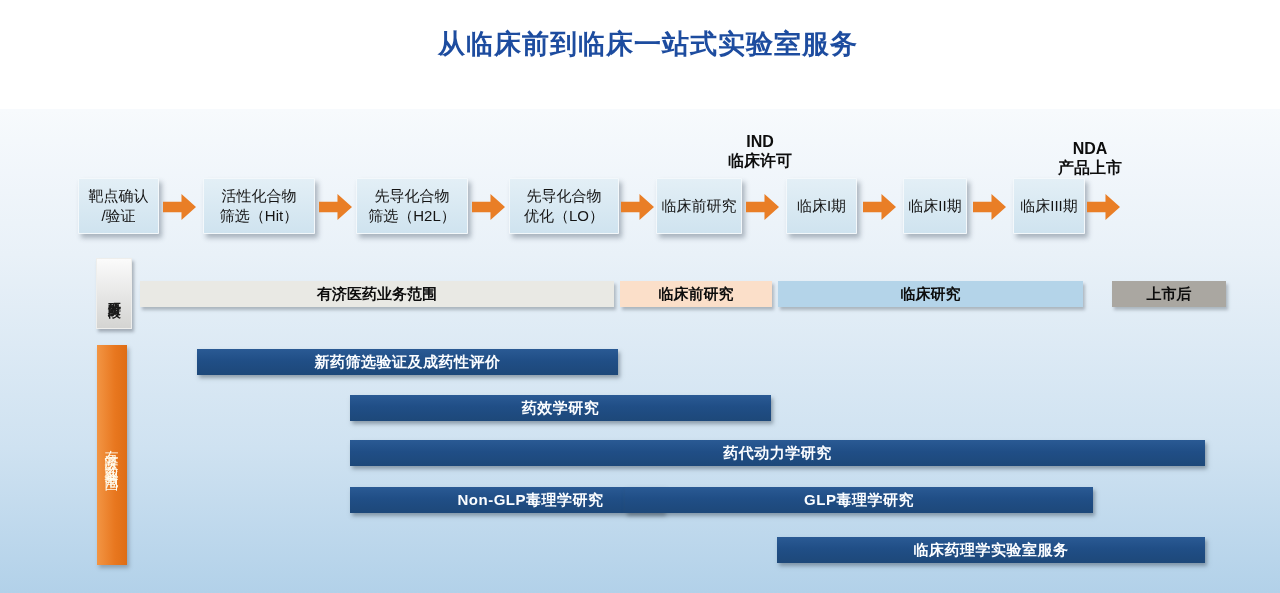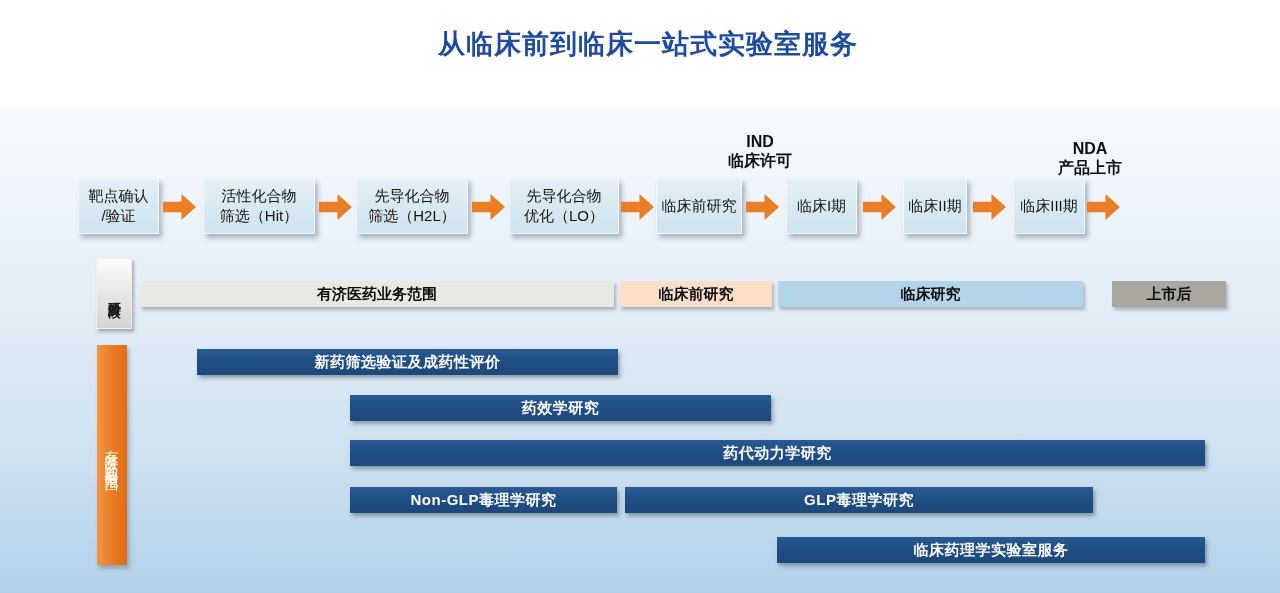--- a/index.html
+++ b/index.html
@@ -43,21 +43,21 @@
           display:flex;align-items:center;justify-content:center;}
   .bizbar span{writing-mode:vertical-rl;text-orientation:upright;
                font-size:14px;color:#fffdf0;letter-spacing:4px;}
   .svc{position:absolute;height:26px;background:linear-gradient(180deg,#2a5a94 0%,#204e86 45%,#1d4879 100%);
        box-shadow:2px 3px 4px rgba(70,85,100,.5);
        display:flex;align-items:center;justify-content:center;
        font-size:15px;font-weight:bold;color:#fbfdff;letter-spacing:.5px;}
   .svc-0{left:197px;top:349px;width:421px;}
   .svc-1{left:350px;top:395px;width:421px;}
   .svc-2{left:350px;top:440px;width:855px;}
-  .svc-3{left:350px;top:487px;width:267px;}
+  .svc-3{left:350px;top:487px;width:267px;padding-left:47px;}
   .svc-4{left:625px;top:487px;width:468px;}
   .svc-5{left:777px;top:537px;width:428px;}
 </style>
 </head>
 <body>
 
 <div class="slide">
   <div class="band"></div>
 
   <div class="title">从临床前到临床一站式实验室服务</div>

